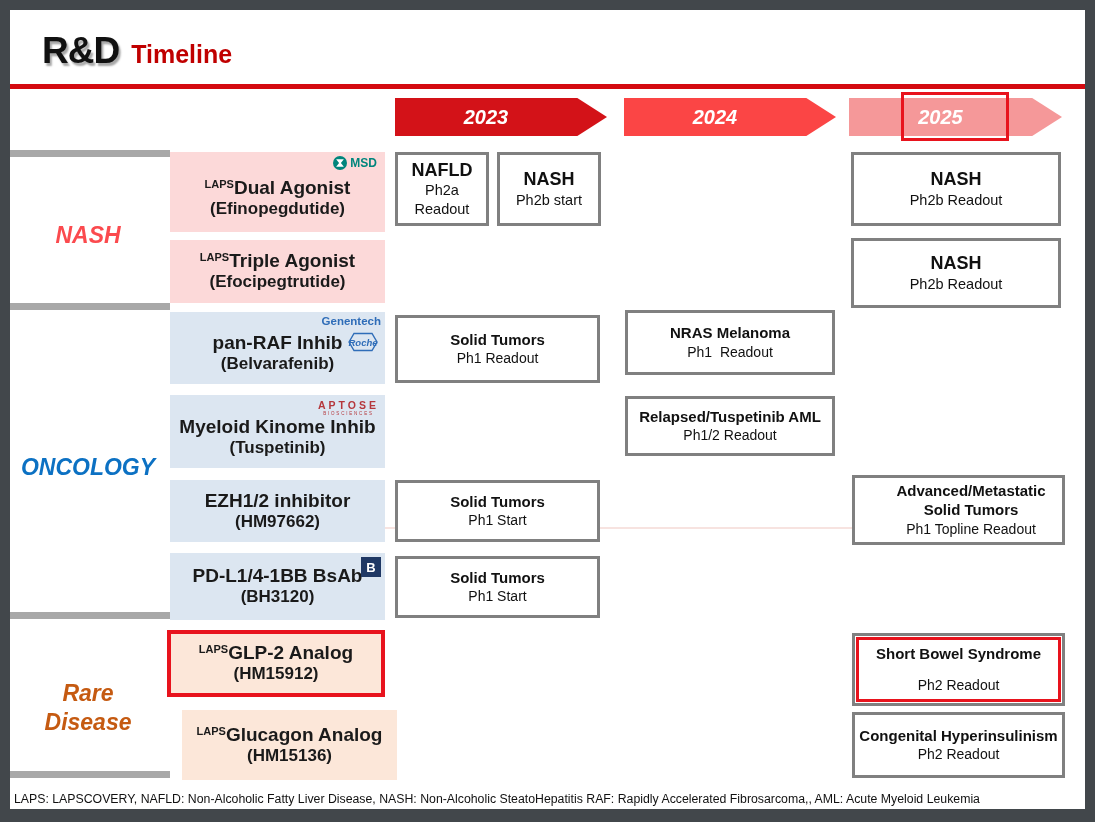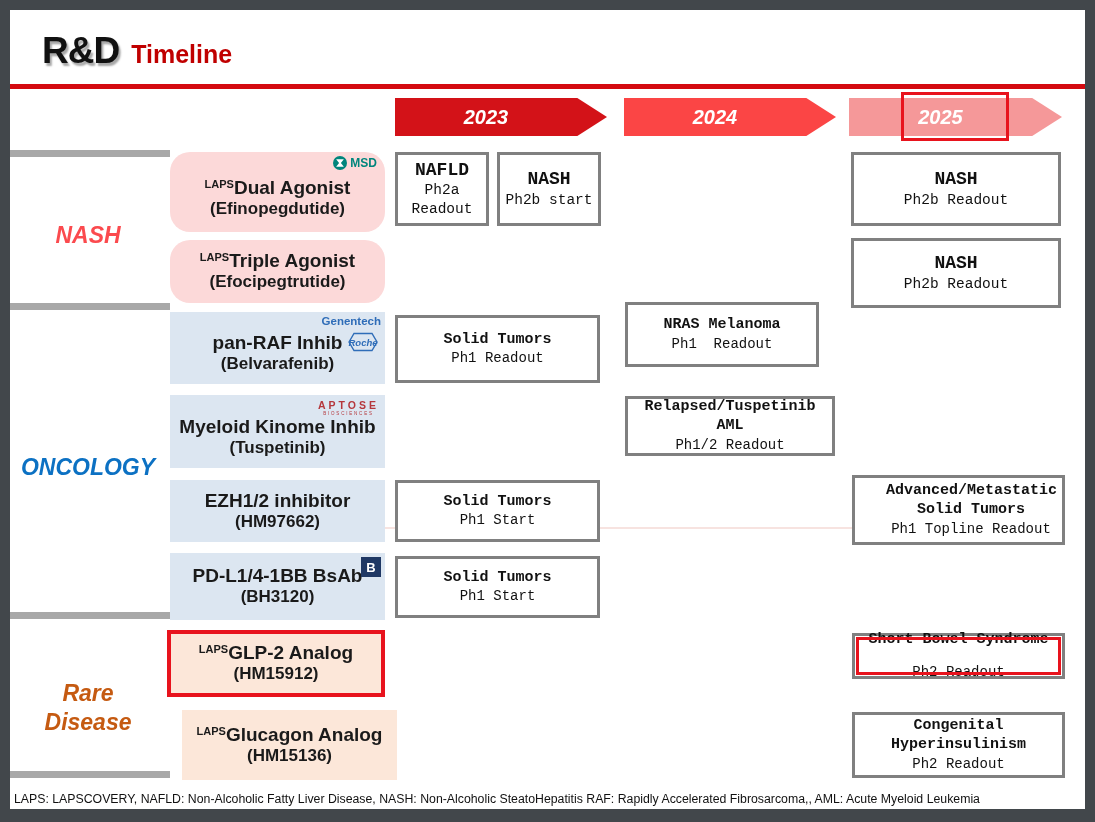--- a/index.html
+++ b/index.html
@@ -21,26 +21,26 @@
 
   
   .rail-bar { position:absolute; left:10px; width:160px; height:7px; background:#a8a8a8; }
   .cat-label { position:absolute; left:6px; width:164px; text-align:center; font-weight:bold; font-style:italic; font-size:23px; line-height:1.25; }
 
   
   .program { position:absolute; left:170px; width:215px; display:flex; flex-direction:column; align-items:center; justify-content:center; text-align:center; color:#1a1a1a; z-index:2; }
   .program .name { font-size:19px; font-weight:bold; line-height:1.15; }
   .program .name sup { font-size:11px; font-weight:bold; vertical-align:6px; }
   .program .code { font-size:17px; font-weight:bold; line-height:1.2; }
-  .bg-pink { background:#fcd9d9;border-radius:20px; }
+  .bg-pink { background:#fcd9d9; }
   .bg-blue { background:#dce6f1; }
   .bg-orange { background:#fce7d9; }
 
   
-  .milestone { position:absolute; background:#fff; border:3px solid #808080; display:flex; flex-direction:column; align-items:center; justify-content:center; text-align:center; color:#111; z-index:2;font-family:Liberation Mono, monospace; }
+  .milestone { position:absolute; background:#fff; border:3px solid #808080; display:flex; flex-direction:column; align-items:center; justify-content:center; text-align:center; color:#111; z-index:2; }
   .milestone .m-title { font-weight:bold; font-size:15px; line-height:1.25; }
   .milestone.lg .m-title { font-size:18px; }
   .milestone .m-sub { font-size:14px; line-height:1.3; white-space:pre-wrap; }
   .milestone.lg .m-sub { font-size:14.5px; }
   .red-inner::after { content:""; position:absolute; inset:1px; border:3px solid #e8131d; pointer-events:none; }
   .narrow-title .m-title { max-width:170px; }
 
   .connector { position:absolute; left:175px; top:527px; width:888px; height:2px; background:#f7e3e0; z-index:1; }
 
   
@@ -160,41 +160,41 @@
     <div class="m-sub">Ph2b Readout</div>
   </div>
   <div class="milestone lg" style="left:851px;top:238px;width:210px;height:70px;">
     <div class="m-title">NASH</div>
     <div class="m-sub">Ph2b Readout</div>
   </div>
   <div class="milestone" style="left:395px;top:315px;width:205px;height:68px;">
     <div class="m-title">Solid Tumors</div>
     <div class="m-sub">Ph1 Readout</div>
   </div>
-  <div class="milestone" style="left:625px;top:302px;width:194px;height:65px;">
+  <div class="milestone" style="left:625px;top:310px;width:210px;height:65px;">
     <div class="m-title">NRAS Melanoma</div>
     <div class="m-sub">Ph1  Readout</div>
   </div>
   <div class="milestone" style="left:625px;top:396px;width:210px;height:60px;">
     <div class="m-title">Relapsed/Tuspetinib AML</div>
     <div class="m-sub">Ph1/2 Readout</div>
   </div>
   <div class="milestone" style="left:395px;top:480px;width:205px;height:62px;">
     <div class="m-title">Solid Tumors</div>
     <div class="m-sub">Ph1 Start</div>
   </div>
   <div class="milestone narrow-title" style="left:852px;top:475px;width:213px;height:70px;padding-left:25px;">
     <div class="m-title">Advanced/Metastatic Solid Tumors</div>
     <div class="m-sub">Ph1 Topline Readout</div>
   </div>
   <div class="milestone" style="left:395px;top:556px;width:205px;height:62px;">
     <div class="m-title">Solid Tumors</div>
     <div class="m-sub">Ph1 Start</div>
   </div>
-  <div class="milestone red-inner" style="left:852px;top:633px;width:213px;height:46px;gap:13px;">
+  <div class="milestone red-inner" style="left:852px;top:633px;width:213px;height:73px;gap:13px;">
     <div class="m-title">Short Bowel Syndrome</div>
     <div class="m-sub">Ph2 Readout</div>
   </div>
   <div class="milestone" style="left:852px;top:712px;width:213px;height:66px;">
     <div class="m-title">Congenital Hyperinsulinism</div>
     <div class="m-sub">Ph2 Readout</div>
   </div>
 
   <div class="footnote">LAPS: LAPSCOVERY, NAFLD: Non-Alcoholic Fatty Liver Disease, NASH: Non-Alcoholic SteatoHepatitis RAF: Rapidly Accelerated Fibrosarcoma,, AML: Acute Myeloid Leukemia</div>
 </div>

